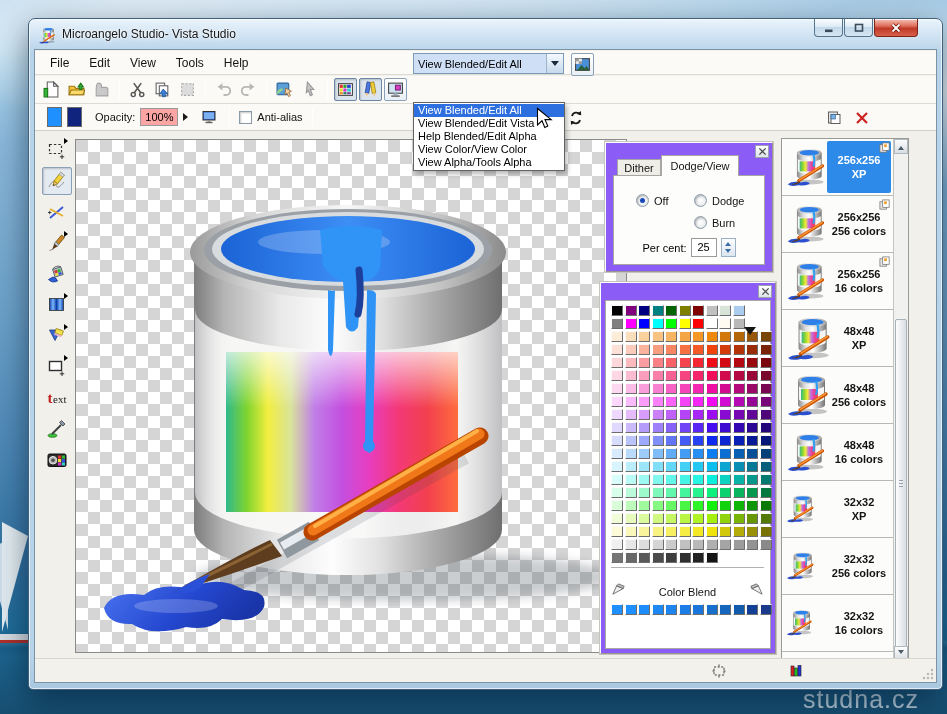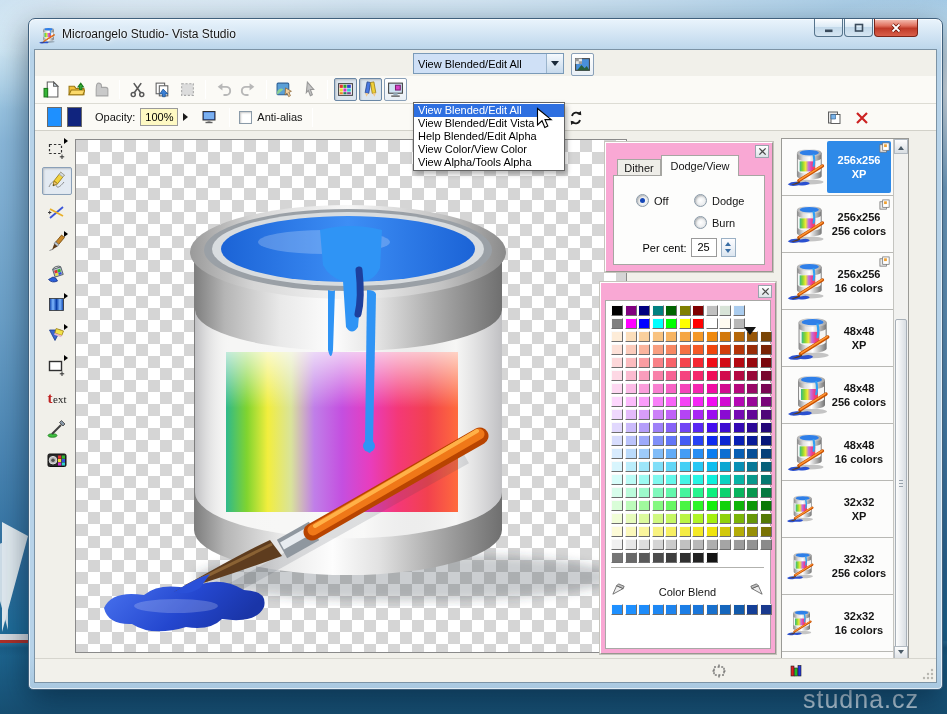--- a/index.html
+++ b/index.html
@@ -50,21 +50,21 @@
   .tbtn.framed { border:1px solid #8aa0b8; border-radius:2px; background:linear-gradient(#ffffff,#e9eff5); }
   .tbtn.pressed { background:#dce5ee; border-color:#6a87a5; box-shadow:inset 1px 1px 2px rgba(0,0,0,.18); }
   .tsep { width:1px; height:19px; background:#cfcec6; border-right:1px solid #ffffff; margin:0 4px; flex:none; }
   .combo { position:absolute; left:378px; top:3px; width:151px; height:21px; border:1px solid #7a9ab8; background:#cfe0f6; display:flex; align-items:center; }
   .combo-text { flex:1; font-size:11px; padding-left:4px; color:#000; white-space:nowrap; overflow:hidden; }
   .combo-arrow { width:17px; height:100%; background:linear-gradient(#f5f9fd,#c6d9ec); border-left:1px solid #9ab4cc; display:flex; align-items:center; justify-content:center; }
   .tri-down { width:0; height:0; border:4px solid transparent; border-top:5px solid #1a2a3a; margin-top:4px; }
   .blend-btn { position:absolute; left:536px; top:3px; }
   .swatch { width:15px; height:20px; border:1px solid #6a6a6a; flex:none; }
   .t2label { font-size:11px; color:#141414; white-space:nowrap; }
-  .opacity-box { width:38px; height:18px; background:#fef9c3; border:1px solid #9a9a9a; font-size:11px; text-align:center; line-height:16px; }
+  .opacity-box { width:38px; height:18px; background:#fca5a5; border:1px solid #9a9a9a; font-size:11px; text-align:center; line-height:16px; }
   .tri-right { width:0; height:0; border:4px solid transparent; border-left:5px solid #1a1a1a; }
   .checkbox { width:13px; height:13px; background:#fff; border:1px solid #8a9aa8; box-shadow:inset 1px 1px 2px rgba(0,0,0,.22); flex:none; }
   .t2abs { position:absolute; top:3px; width:22px; height:22px; display:flex; align-items:center; justify-content:center; }
 
   
   .dropdown-list { position:absolute; left:378px; top:52px; width:152px; background:#fff; border:1px solid #636363; z-index:50; box-shadow:2px 3px 5px rgba(0,0,0,.28); padding:1px 0; }
   .dd-item { height:13px; line-height:13px; font-size:11px; padding:0 4px; color:#000; white-space:nowrap; }
   .dd-item.selected { background:#2e6fe0; color:#fff; }
   .cursor-arrow { position:absolute; left:501px; top:57px; z-index:60; }
 
@@ -73,21 +73,21 @@
   .tool { width:30px; height:28px; position:relative; display:flex; align-items:center; justify-content:center; }
   .tool.active { border:1px solid #8aa0b8; background:#e3eaf2; box-shadow:inset 1px 1px 2px rgba(0,0,0,.18); border-radius:2px; }
   .fly { position:absolute; top:2px; right:1px; width:0; height:0; border:3px solid transparent; border-left:4px solid #000; }
 
   
   .canvas { position:absolute; left:40px; top:89px; width:552px; height:514px; border:1px solid #8a8a8a;
     background:conic-gradient(#ffffff 0 25%, #d5d5d5 0 50%, #ffffff 0 75%, #d5d5d5 0); background-size:24px 24px; }
   .canvas svg.art { position:absolute; inset:0; }
 
   
-  .panel { position:absolute; background:#f9a8d4; border:1px solid; border-color:#ffffff #98968f #98968f #ffffff; box-shadow:0 0 0 1px #c6c4bd; }
+  .panel { position:absolute; background:#8b5cf6; border:1px solid; border-color:#ffffff #98968f #98968f #ffffff; box-shadow:0 0 0 1px #c6c4bd; }
   .panel-close { position:absolute; top:2px; right:3px; width:14px; height:13px; border:1px solid #9aa4ae; background:linear-gradient(#ffffff,#dde3e8); display:flex; align-items:center; justify-content:center; }
   .dodge-panel { left:570px; top:92px; width:168px; height:130px; }
   .group { position:absolute; left:7px; top:32px; right:7px; bottom:6px; background:#fdfdfc; border:1px solid #a6a6a2; }
   .tab { position:absolute; font-size:11px; text-align:center; border:1px solid #a6a6a2; border-bottom:none; background:#eeede8; color:#141414; }
   .tab.t0 { left:11px; top:16px; width:44px; height:16px; line-height:16px; z-index:1; }
   .tab.t1 { left:55px; top:12px; width:78px; height:21px; line-height:20px; background:#fdfdfc; z-index:3; }
   .radio-item { position:absolute; display:flex; align-items:center; gap:5px; font-size:11px; color:#141414; }
   .radio-item.pos0 { left:22px; top:18px; } .radio-item.pos1 { left:80px; top:18px; } .radio-item.pos2 { left:80px; top:40px; }
   .radio { width:13px; height:13px; border-radius:50%; background:radial-gradient(#ffffff,#dfe2e5); border:1px solid #8a9aa8; box-shadow:inset 1px 1px 2px rgba(0,0,0,.25); position:relative; flex:none; }
   .radio.checked::after { content:""; position:absolute; inset:3px; border-radius:50%; background:#1547b8; }
@@ -197,20 +197,27 @@
       <div class="winbtn close">
         <svg width="16" height="16" viewBox="0 0 16 16">
           <path d="M4.5 4.5l7 7M11.5 4.5l-7 7" stroke="#6e1408" stroke-width="3.4"></path>
           <path d="M4.5 4.5l7 7M11.5 4.5l-7 7" stroke="#ffffff" stroke-width="1.8"></path>
         </svg>
       </div>
     </div>
   </div>
 
   <div class="client">
+    <div class="menubar">
+        <span class="menu-item">File</span>
+        <span class="menu-item">Edit</span>
+        <span class="menu-item">View</span>
+        <span class="menu-item">Tools</span>
+        <span class="menu-item">Help</span>
+      </div>
 
     <div class="toolbar1">
         <span class="tbtn">
           <svg viewBox="0 0 16 16" width="17" height="17">
             <path d="M4 1h6l4 4v10H4z" fill="#fff" stroke="#606060"></path>
             <path d="M10 1l4 4h-4z" fill="#d7e6f2" stroke="#606060"></path>
             <rect x="1" y="7" width="3.4" height="8" fill="#35b535" stroke="#1d7a1d"></rect>
           </svg>
         </span>
         <span class="tbtn">

